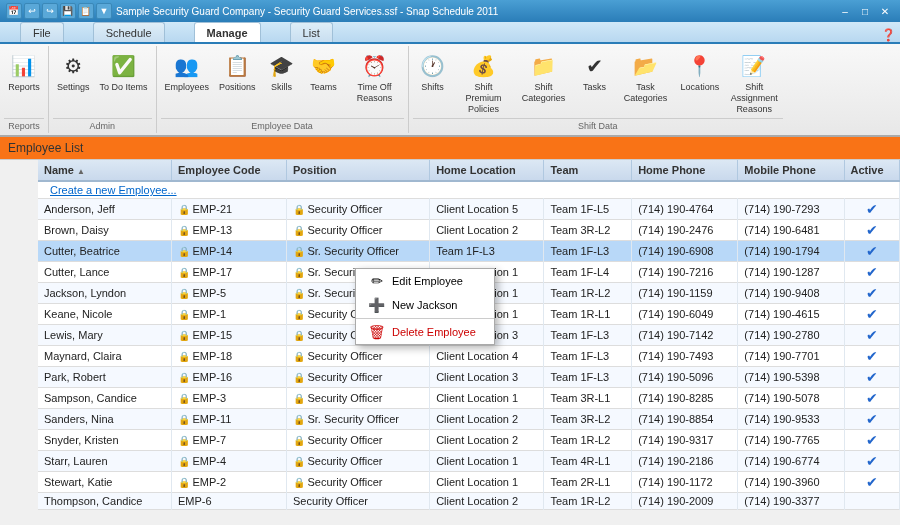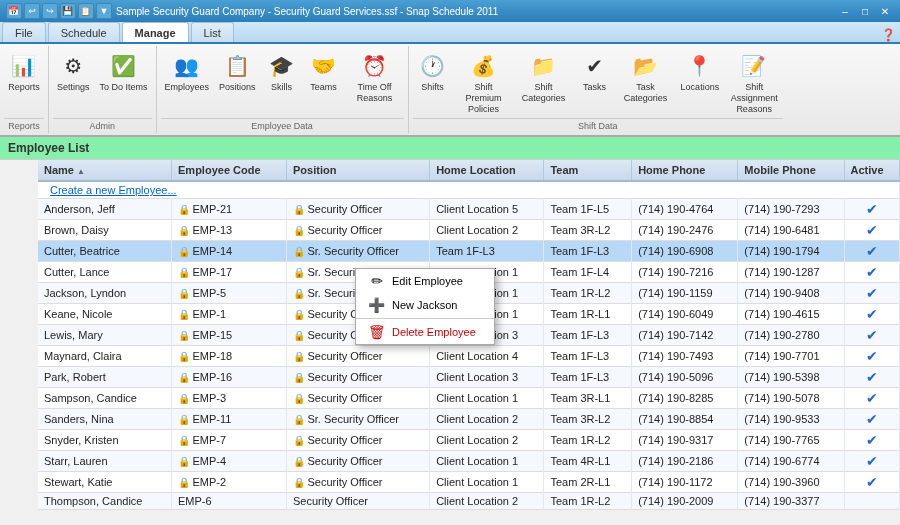--- a/index.html
+++ b/index.html
@@ -21,22 +21,23 @@
     .title-icon { width: 16px; height: 16px; background: #5aa8d8; border: 1px solid #3a88b8; border-radius: 2px; display: flex; align-items: center; justify-content: center; font-size: 9px; color: white; }
     .title-bar-right { display: flex; gap: 2px; }
     .win-btn { width: 18px; height: 14px; display: flex; align-items: center; justify-content: center; font-size: 10px; cursor: pointer; color: white; }
 
     
     .ribbon-tabs {
       background: linear-gradient(to bottom, #d0e8f8, #b8d8f0);
       height: 22px;
       display: flex;
       align-items: flex-end;
-      padding-left: 2px;
+      padding-left: 20px;
       border-bottom: 2px solid #2a7db8;
+      gap: 27px;
     }
     .tab {
       padding: 3px 12px;
       font-size: 11px;
       cursor: pointer;
       border: 1px solid transparent;
       border-bottom: none;
       margin-right: 2px;
       border-radius: 3px 3px 0 0;
       height: 20px;
@@ -87,24 +88,24 @@
       font-size: 9px;
       text-align: center;
       color: #333;
       line-height: 1.2;
     }
     .ribbon-btn .btn-icon { width: 32px; height: 32px; display: flex; align-items: center; justify-content: center; font-size: 20px; }
     .ribbon-btn .btn-label { font-size: 9px; text-align: center; max-width: 50px; }
 
     
     .list-header-bar {
-      background: #86efac;
+      background: #f97316;
       padding: 4px 8px;
       font-size: 12px;
-      font-weight: bold;
+      font-weight: normal;
       color: #333;
       border-bottom: 1px solid #ccc;
     }
 
     
     .table-container {
       overflow-y: auto;
       height: 355px;
       position: relative;
       margin-left: 38px;

